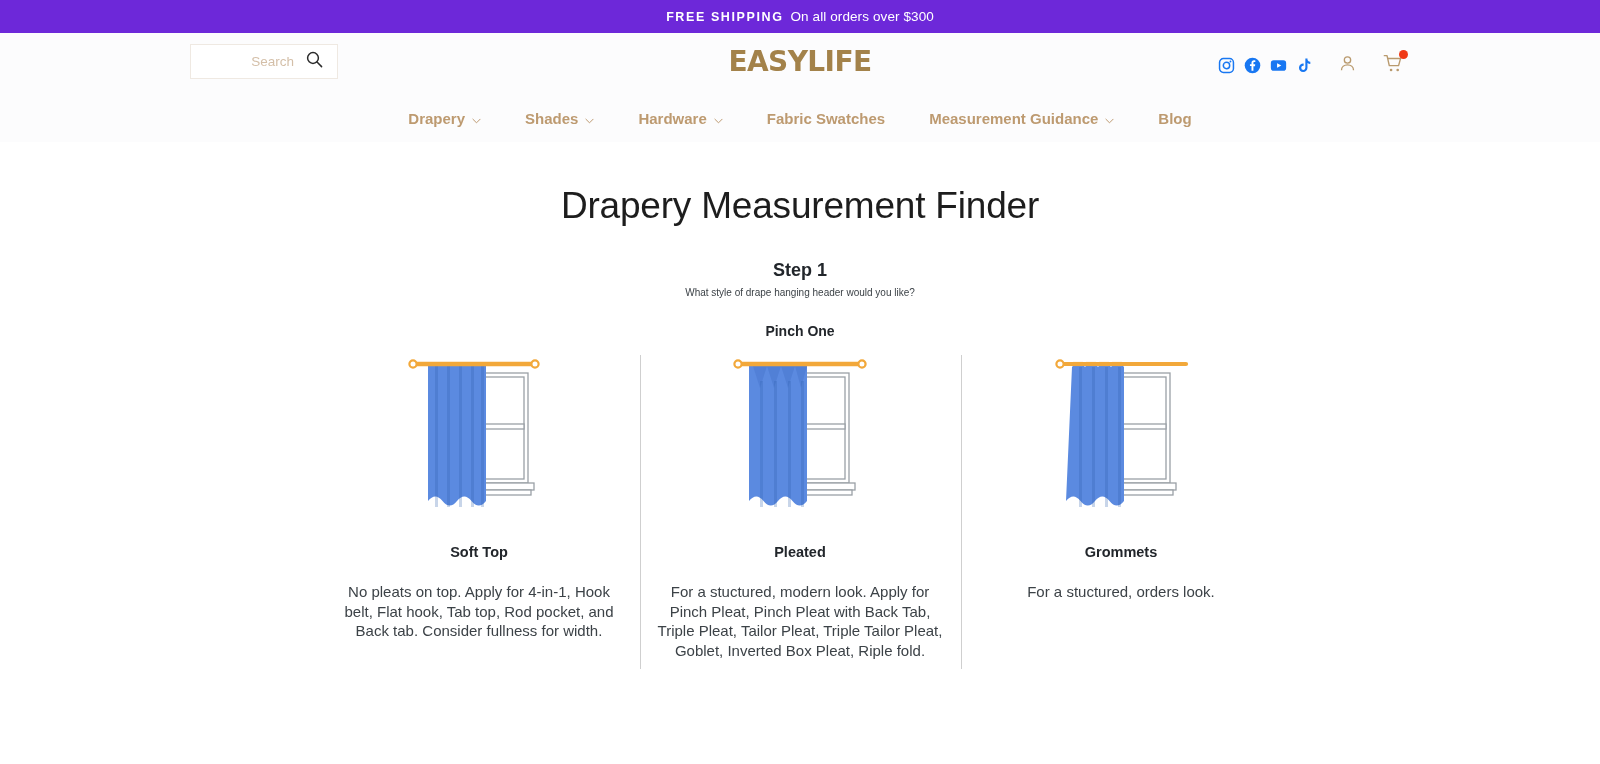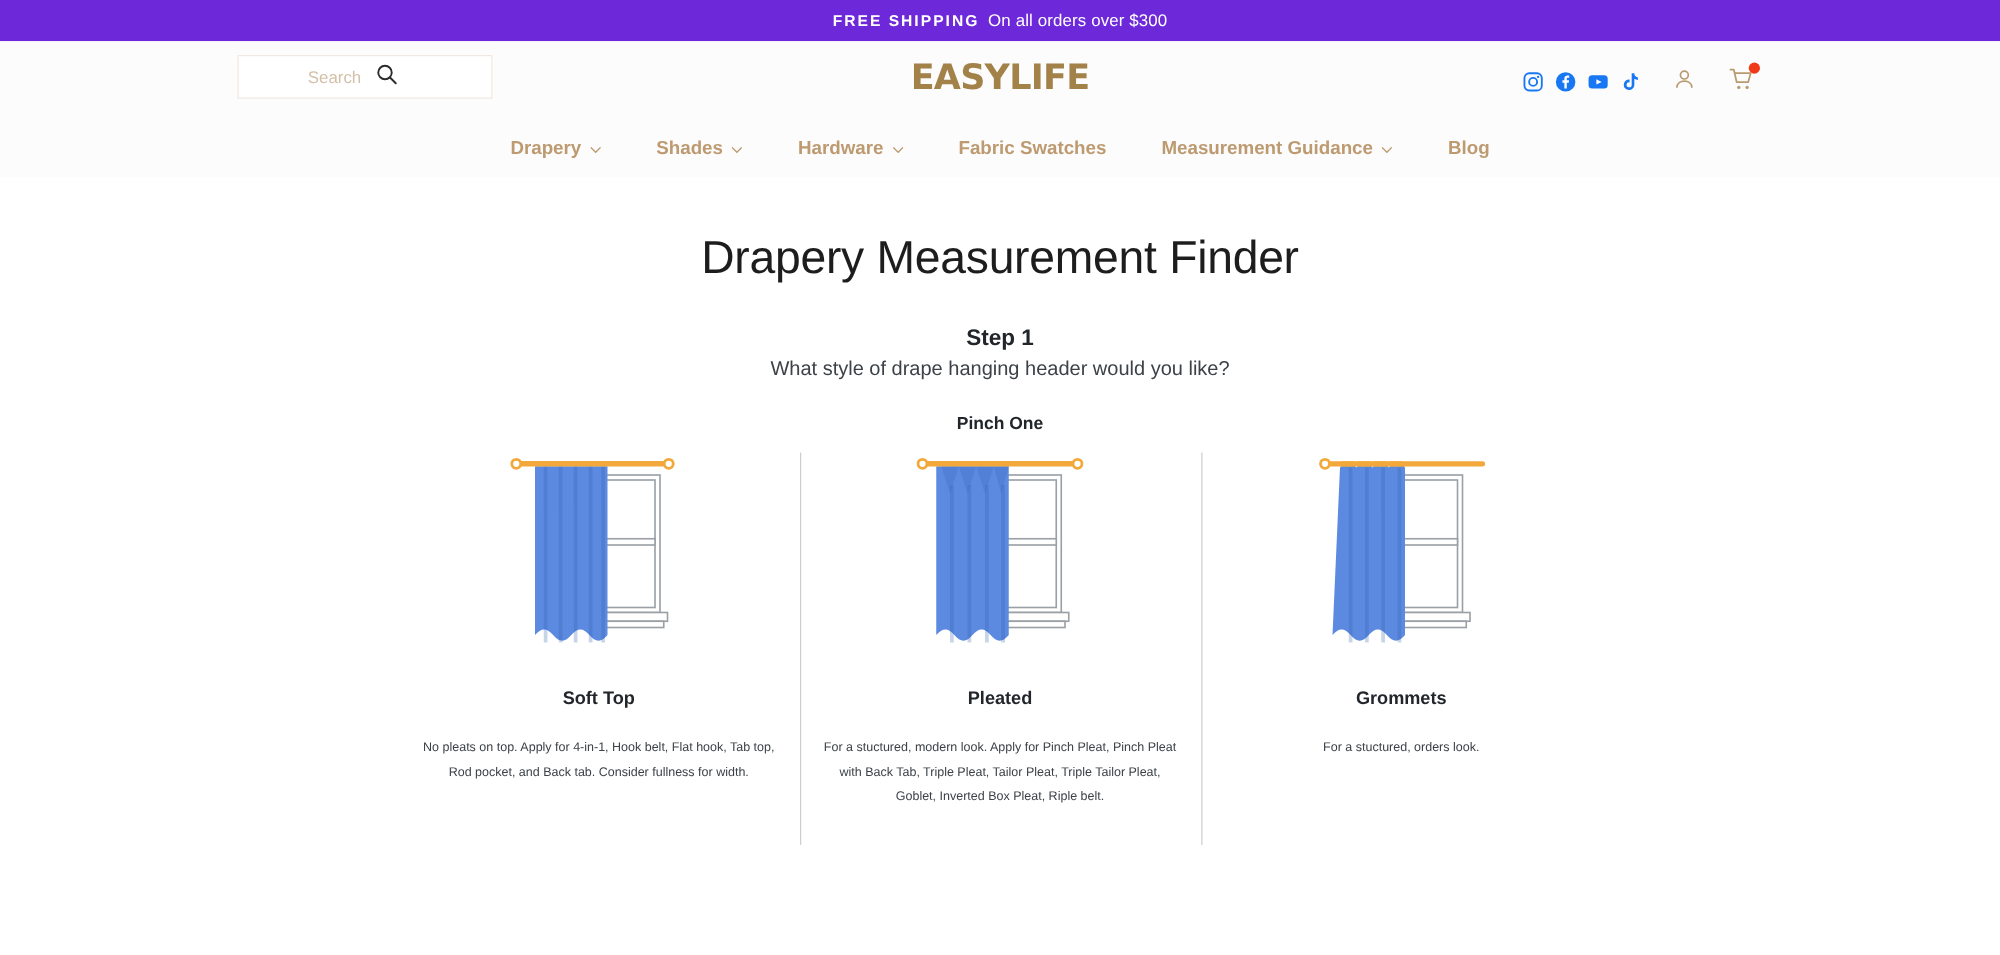--- a/index.html
+++ b/index.html
@@ -34,26 +34,27 @@
     height: 65px;
     background: #fcfcfd;
     position: relative;
     display: flex;
     align-items: center;
   }
   .search-box {
     position: absolute;
     left: 190px;
     top: 11px;
-    width: 204px;
+    width: 148px;
     height: 35px;
     border: 1px solid #efe9e2;
     background: #ffffff;
     display: flex;
     align-items: center;
+    justify-content: flex-end;
     padding-right: 14px;
   }
   .search-input {
     border: none;
     outline: none;
     background: transparent;
     text-align: right;
     font-family: "Liberation Sans", sans-serif;
     font-size: 13.5px;
     color: #6b6b6b;
@@ -131,21 +132,21 @@
   }
   .step-label {
     text-align: center;
     font-size: 18px;
     font-weight: bold;
     color: #22262b;
     margin-top: 33px;
   }
   .step-question {
     text-align: center;
-    font-size: 16px;
+    font-size: 10px;
     color: #3c4247;
     margin-top: 6px;
   }
   .choose-one {
     text-align: center;
     font-size: 14px;
     font-weight: bold;
     color: #22262b;
     margin-top: 25px;
   }
@@ -175,21 +176,21 @@
   .opt-art { height: 180px; display: flex; align-items: flex-start; justify-content: center; }
   .opt-title {
     margin-top: 13px;
     font-size: 14.5px;
     font-weight: bold;
     color: #22262b;
     text-align: center;
   }
   .opt-desc {
     margin-top: 22px;
-    font-size: 10px;
+    font-size: 15px;
     line-height: 19.5px;
     color: #3c4247;
     text-align: center;
     max-width: 286px;
   }
 </style>
 </head>
 <body>
 
 <div class="announce">
@@ -375,21 +376,21 @@
               <rect x="63" y="30" width="3" height="126"></rect>
               <rect x="76" y="30" width="3" height="126"></rect>
             </g>
           </g>
           <line x1="13" y1="13" x2="137" y2="13" stroke="#f2a83a" stroke-width="4.4" stroke-linecap="round"></line>
           <circle cx="13" cy="13" r="3.6" fill="#fff" stroke="#f2a83a" stroke-width="2.2"></circle>
           <circle cx="137" cy="13" r="3.6" fill="#fff" stroke="#f2a83a" stroke-width="2.2"></circle>
         </svg>
       </div>
       <div class="opt-title">Pleated</div>
-      <div class="opt-desc">For a stuctured, modern look. Apply for Pinch Pleat, Pinch Pleat with Back Tab, Triple Pleat, Tailor Pleat, Triple Tailor Pleat, Goblet, Inverted Box Pleat, Riple belt.</div>
+      <div class="opt-desc">For a stuctured, modern look. Apply for Pinch Pleat, Pinch Pleat with Back Tab, Triple Pleat, Tailor Pleat, Triple Tailor Pleat, Goblet, Inverted Box Pleat, Riple fold.</div>
     </div>
 
     <div class="option">
       <div class="opt-art">
         <svg width="150" height="180" viewBox="0 0 150 180">
           <g stroke="#9aa0a6" stroke-width="1.3" fill="#fff">
             <rect x="72" y="22" width="52" height="110"></rect>
             <rect x="76" y="26" width="44" height="102"></rect>
             <rect x="76" y="73" width="44" height="5" fill="#fff"></rect>
             <rect x="68" y="132" width="62" height="7"></rect>

